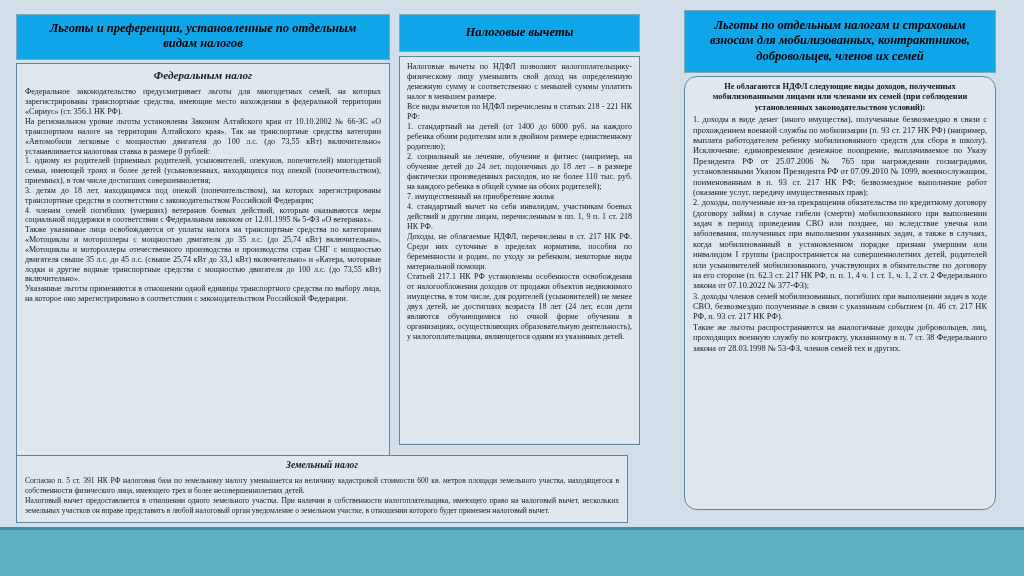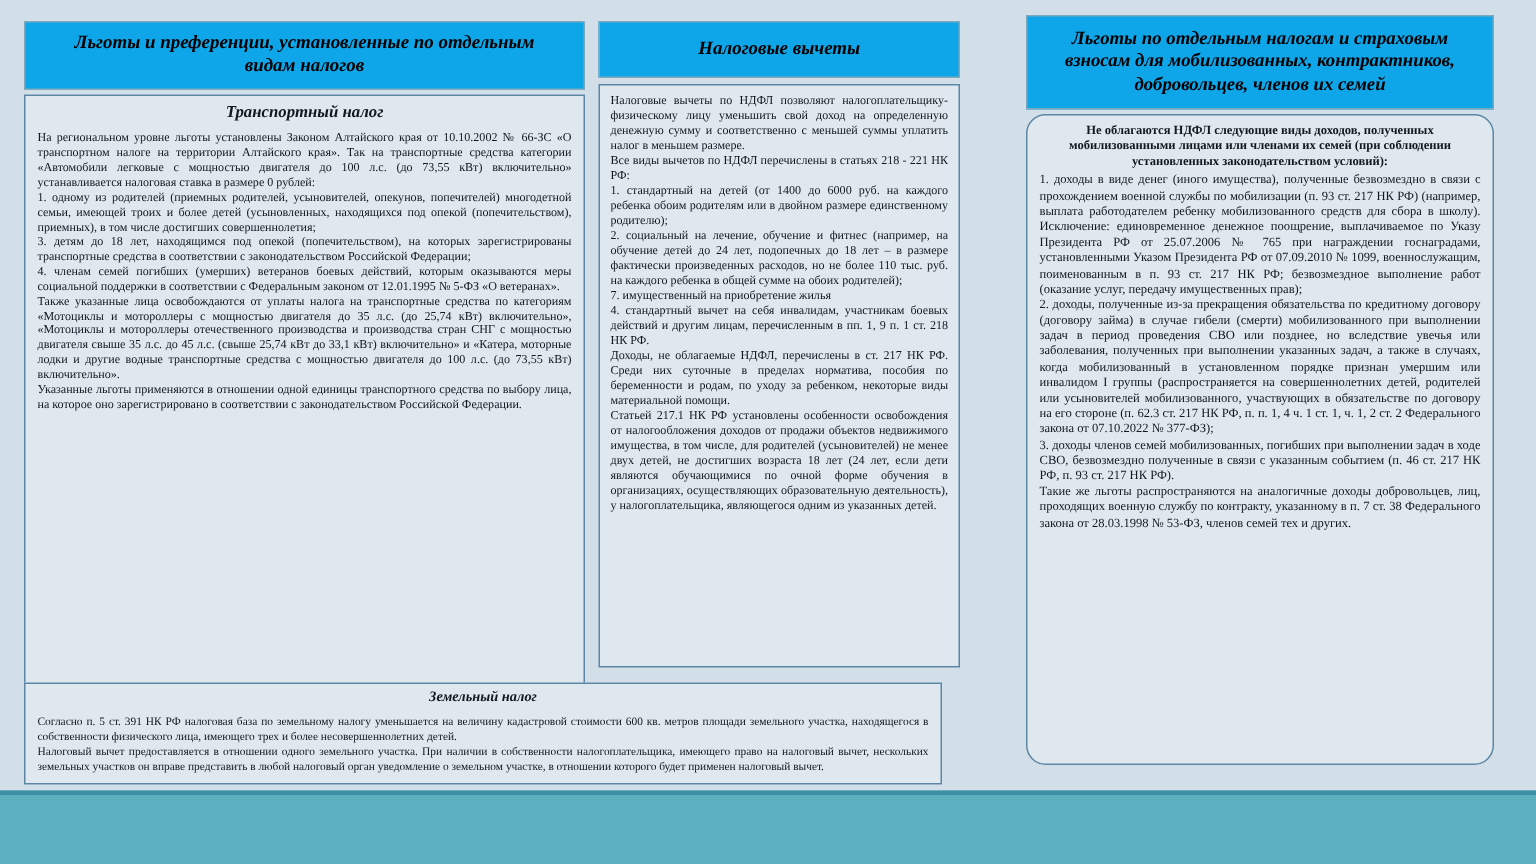--- a/index.html
+++ b/index.html
@@ -141,21 +141,22 @@
   #land-body .subheading { font-size: 9.6px; padding: 0 0 2px; }
 </style>
 </head>
 <body>
 
 <div id="slide">
 
   <div class="panel" id="left-col">
     <div class="panel-header" id="left-header">Льготы и преференции, установленные по отдельным видам налогов</div>
     <div class="panel-body" id="left-body">
-      <div class="subheading">Транспортный налог</div>
+      <div class="subheading">Федеральным налог</div>
+      <p class="para">Федеральное законодательство предусматривает льготы для многодетных семей, на которых зарегистрированы транспортные средства, имеющие место нахождения в федеральной территории «Сириус» (ст. 356.1 НК РФ).</p>
       <p class="para">На региональном уровне льготы установлены Законом Алтайского края от 10.10.2002 № 66-ЗС «О транспортном налоге на территории Алтайского края». Так на транспортные средства категории «Автомобили легковые с мощностью двигателя до 100 л.с. (до 73,55 кВт) включительно» устанавливается налоговая ставка в размере 0 рублей:</p>
       <p class="para">1. одному из родителей (приемных родителей, усыновителей, опекунов, попечителей) многодетной семьи, имеющей троих и более детей (усыновленных, находящихся под опекой (попечительством), приемных), в том числе достигших совершеннолетия;</p>
       <p class="para">3. детям до 18 лет, находящимся под опекой (попечительством), на которых зарегистрированы транспортные средства в соответствии с законодательством Российской Федерации;</p>
       <p class="para">4. членам семей погибших (умерших) ветеранов боевых действий, которым оказываются меры социальной поддержки в соответствии с Федеральным законом от 12.01.1995 № 5-ФЗ «О ветеранах».</p>
       <p class="para">Также указанные лица освобождаются от уплаты налога на транспортные средства по категориям «Мотоциклы и мотороллеры с мощностью двигателя до 35 л.с. (до 25,74 кВт) включительно», «Мотоциклы и мотороллеры отечественного производства и производства стран СНГ с мощностью двигателя свыше 35 л.с. до 45 л.с. (свыше 25,74 кВт до 33,1 кВт) включительно» и «Катера, моторные лодки и другие водные транспортные средства с мощностью двигателя до 100 л.с. (до 73,55 кВт) включительно».</p>
       <p class="para">Указанные льготы применяются в отношении одной единицы транспортного средства по выбору лица, на которое оно зарегистрировано в соответствии с законодательством Российской Федерации.</p>
     </div>
   </div>
 
   <div class="panel" id="mid-col">

